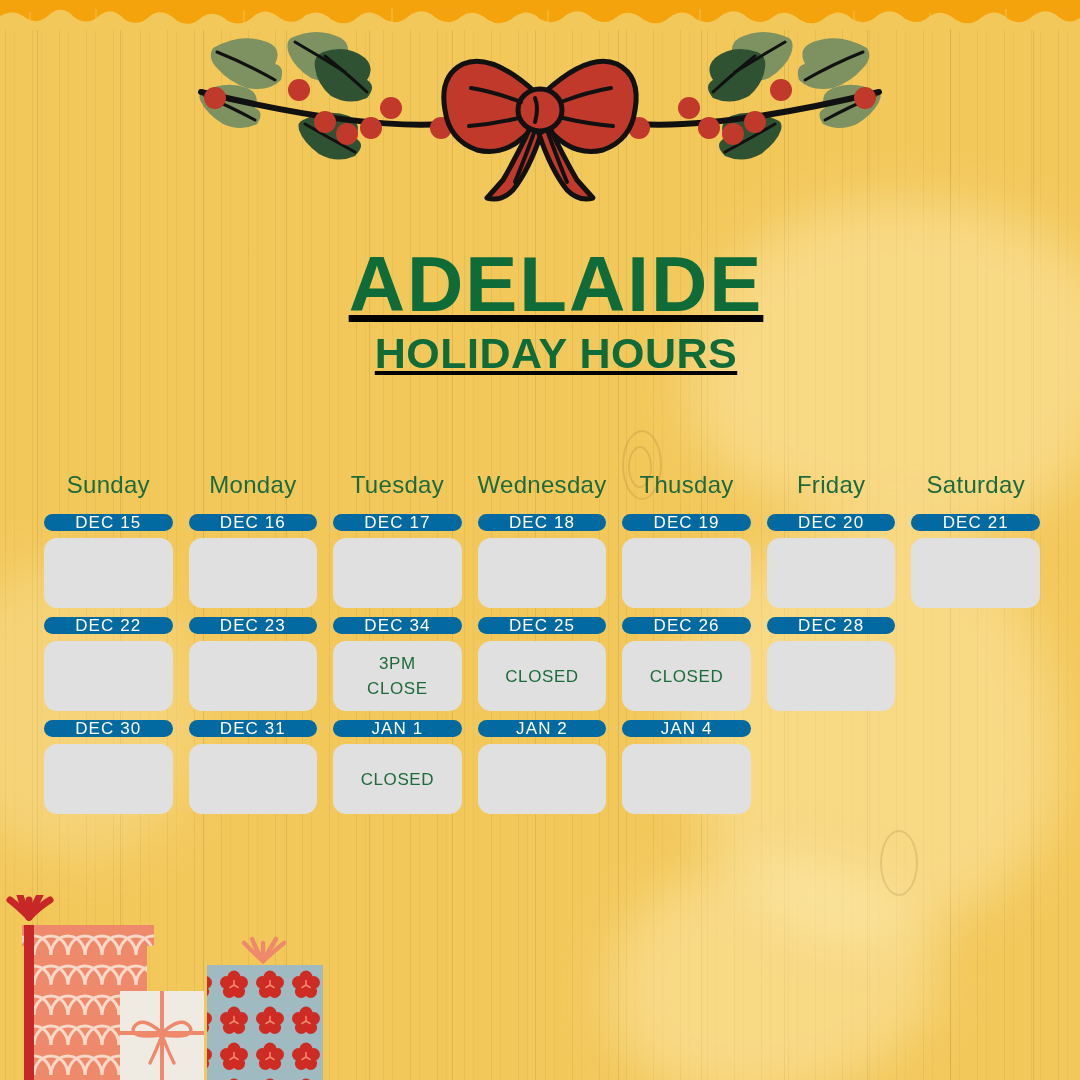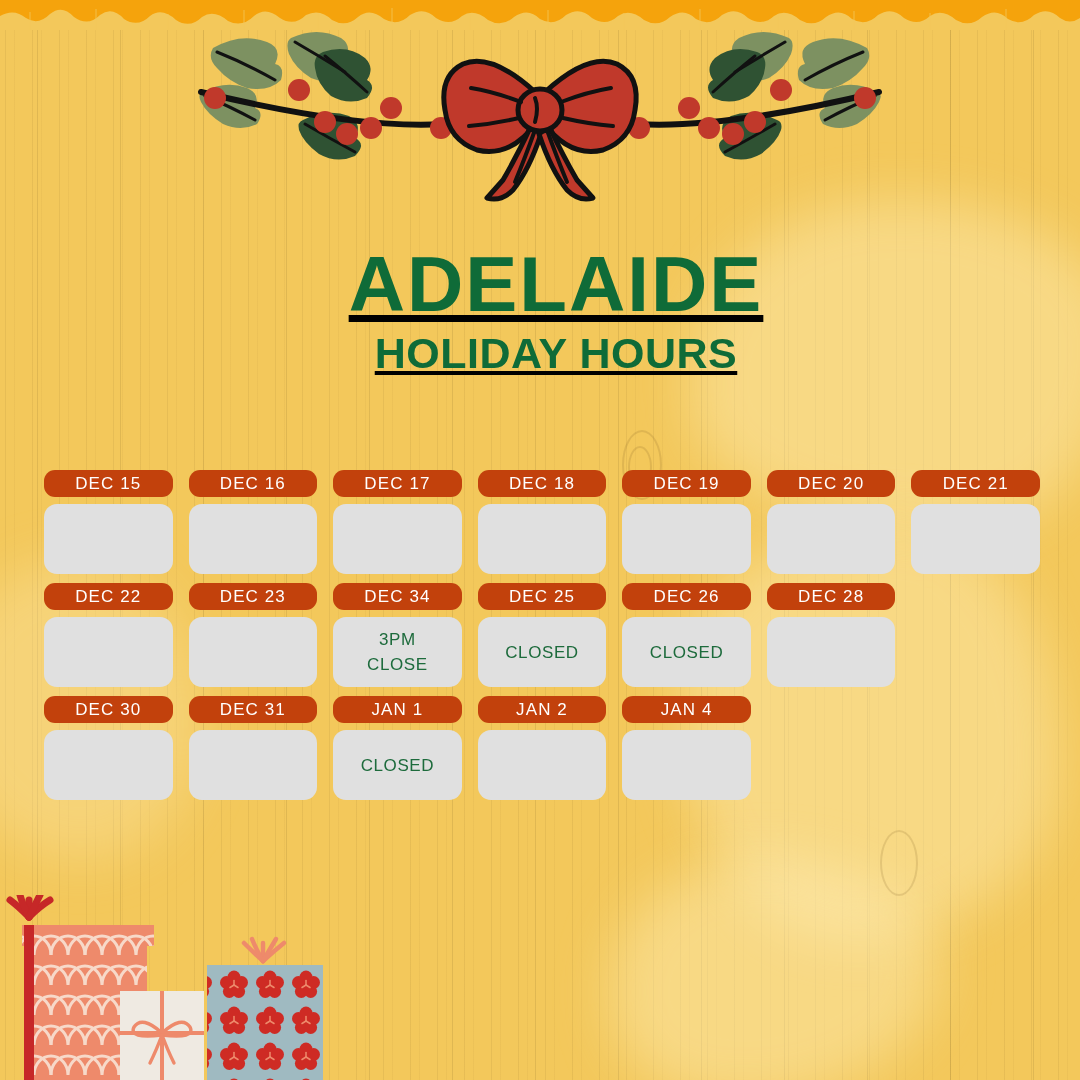--- a/index.html
+++ b/index.html
@@ -104,23 +104,23 @@
   }
 
   .week {
     display:grid;
     grid-template-columns:repeat(7, 1fr);
     margin-bottom:9px;
   }
   .cell { padding:0 8px; }
 
   .pill {
-    background:#c2410c;
+    background:#0369a1;
     border-radius:11px;
-    height:27px;
+    height:17px;
     display:flex; align-items:center; justify-content:center;
     color:#ffffff;
     font-size:17px;
     letter-spacing:1.1px;
   }
   .box {
     margin-top:7px;
     background:#E0E0E0;
     border-radius:13px;
     height:70px;
@@ -264,20 +264,29 @@
       </g>
     </svg>
   </div>
 
   <div class="headings">
     <div class="title">ADELAIDE</div>
     <div class="subtitle">HOLIDAY HOURS</div>
   </div>
 
   <div class="calendar">
+    <div class="dow-row" id="dow-row">
+        <div class="dow">Sunday</div>
+        <div class="dow">Monday</div>
+        <div class="dow">Tuesday</div>
+        <div class="dow">Wednesday</div>
+        <div class="dow">Thusday</div>
+        <div class="dow">Friday</div>
+        <div class="dow">Saturday</div>
+      </div>
     <div id="weeks-container">
         <div class="week">
           <div class="cell">
             <div class="pill">DEC 15</div>
             <div class="box"></div>
           </div>
           <div class="cell">
             <div class="pill">DEC 16</div>
             <div class="box"></div>
           </div>

